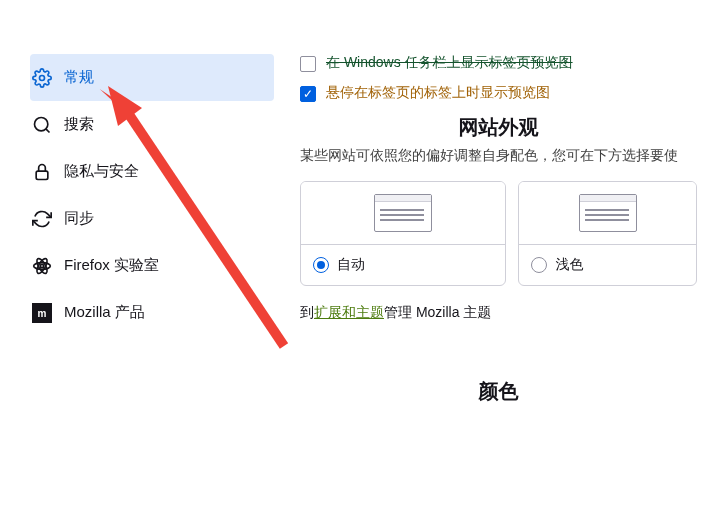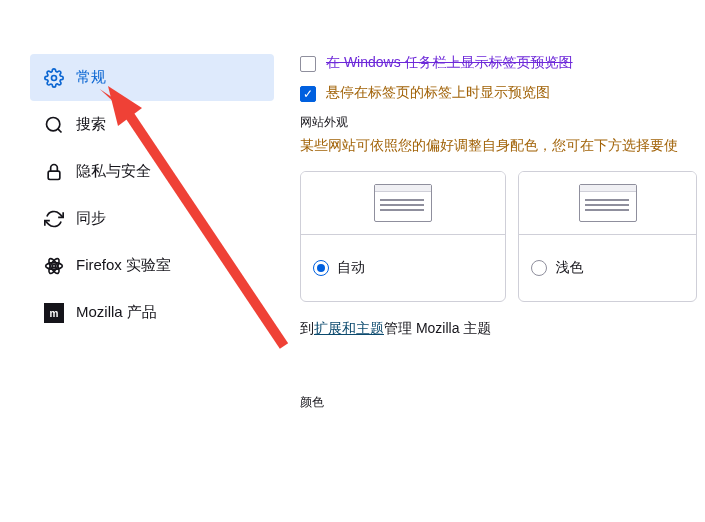--- a/index.html
+++ b/index.html
@@ -16,21 +16,21 @@
     .sidebar {
       position: absolute;
       left: 30px;
       top: 54px;
       width: 244px;
     }
     .sidebar-item {
       display: flex;
       align-items: center;
       height: 47px;
-      padding: 0 14px;
+      padding: 0 2px;
       border-radius: 4px;
       cursor: pointer;
       gap: 12px;
     }
     .sidebar-item.active {
       background: #deeafc;
       color: #0b66d2;
     }
     .sidebar-item .icon {
       width: 20px;
@@ -80,27 +80,28 @@
       font-size: 14px;
       color: #a16207;
     }
     .section-title {
       font-size: 22px;
       font-weight: 600;
       margin-top: 72px;
       margin-bottom: 18px;
     }
     .subsection-title {
-      font-size: 12px;
-      font-weight: 400;
+      font-size: 20px;
+      font-weight: 700;
       margin-bottom: 6px;
+      text-align: center;
     }
     .helper-text {
       font-size: 14px;
-      color: #a16207;
+      color: #404040;
       margin-bottom: 16px;
     }
     .theme-options {
       display: flex;
       gap: 12px;
     }
     .theme-card {
       border: 1px solid #cfcfd8;
       border-radius: 6px;
       width: 208px;
@@ -136,21 +137,21 @@
       top: 14px;
       width: 44px;
       height: 2px;
       background: #8f8f9d;
       box-shadow: 0 5px 0 #8f8f9d, 0 10px 0 #8f8f9d;
     }
     .theme-label-row {
       display: flex;
       align-items: center;
       gap: 8px;
-      padding: 24px 12px;
+      padding: 11px 12px;
       border-top: 1px solid #cfcfd8;
     }
     .radio {
       width: 16px;
       height: 16px;
       border: 1.5px solid #8f8f9d;
       border-radius: 50%;
       display: flex;
       align-items: center;
       justify-content: center;
@@ -163,21 +164,21 @@
       width: 8px;
       height: 8px;
       background: #0060df;
       border-radius: 50%;
     }
     .link-line {
       margin-top: 18px;
       font-size: 14px;
     }
     .link-line a {
-      color: #0c4a6e;
+      color: #4d7c0f;
     }
     .color-section {
       margin-top: 56px;
     }
     .arrow-overlay {
       position: absolute;
       left: 94px;
       top: 86px;
       pointer-events: none;
       z-index: 10;
@@ -242,21 +243,21 @@
           <text x="10" y="14" text-anchor="middle" fill="#fff" font-size="10" font-weight="bold">m</text>
         </svg>
     </span>
     <span class="label">Mozilla 产品</span>
   </div>
 </div>
 
 <div class="main">
   <div class="checkbox-row">
     <div class="checkbox"></div>
-    <span class="checkbox-label" style="color:#6d28d9; text-decoration: line-through;">在 Windows 任务栏上显示标签页预览图</span>
+    <span class="checkbox-label" style="color:#14532d; text-decoration: line-through;">在 Windows 任务栏上显示标签页预览图</span>
   </div>
   <div class="checkbox-row">
     <div class="checkbox checked"></div>
     <span class="checkbox-label">悬停在标签页的标签上时显示预览图</span>
   </div>
 
 
   <h3 class="subsection-title">网站外观</h3>
   <p class="helper-text">某些网站可依照您的偏好调整自身配色，您可在下方选择要使</p>
 

